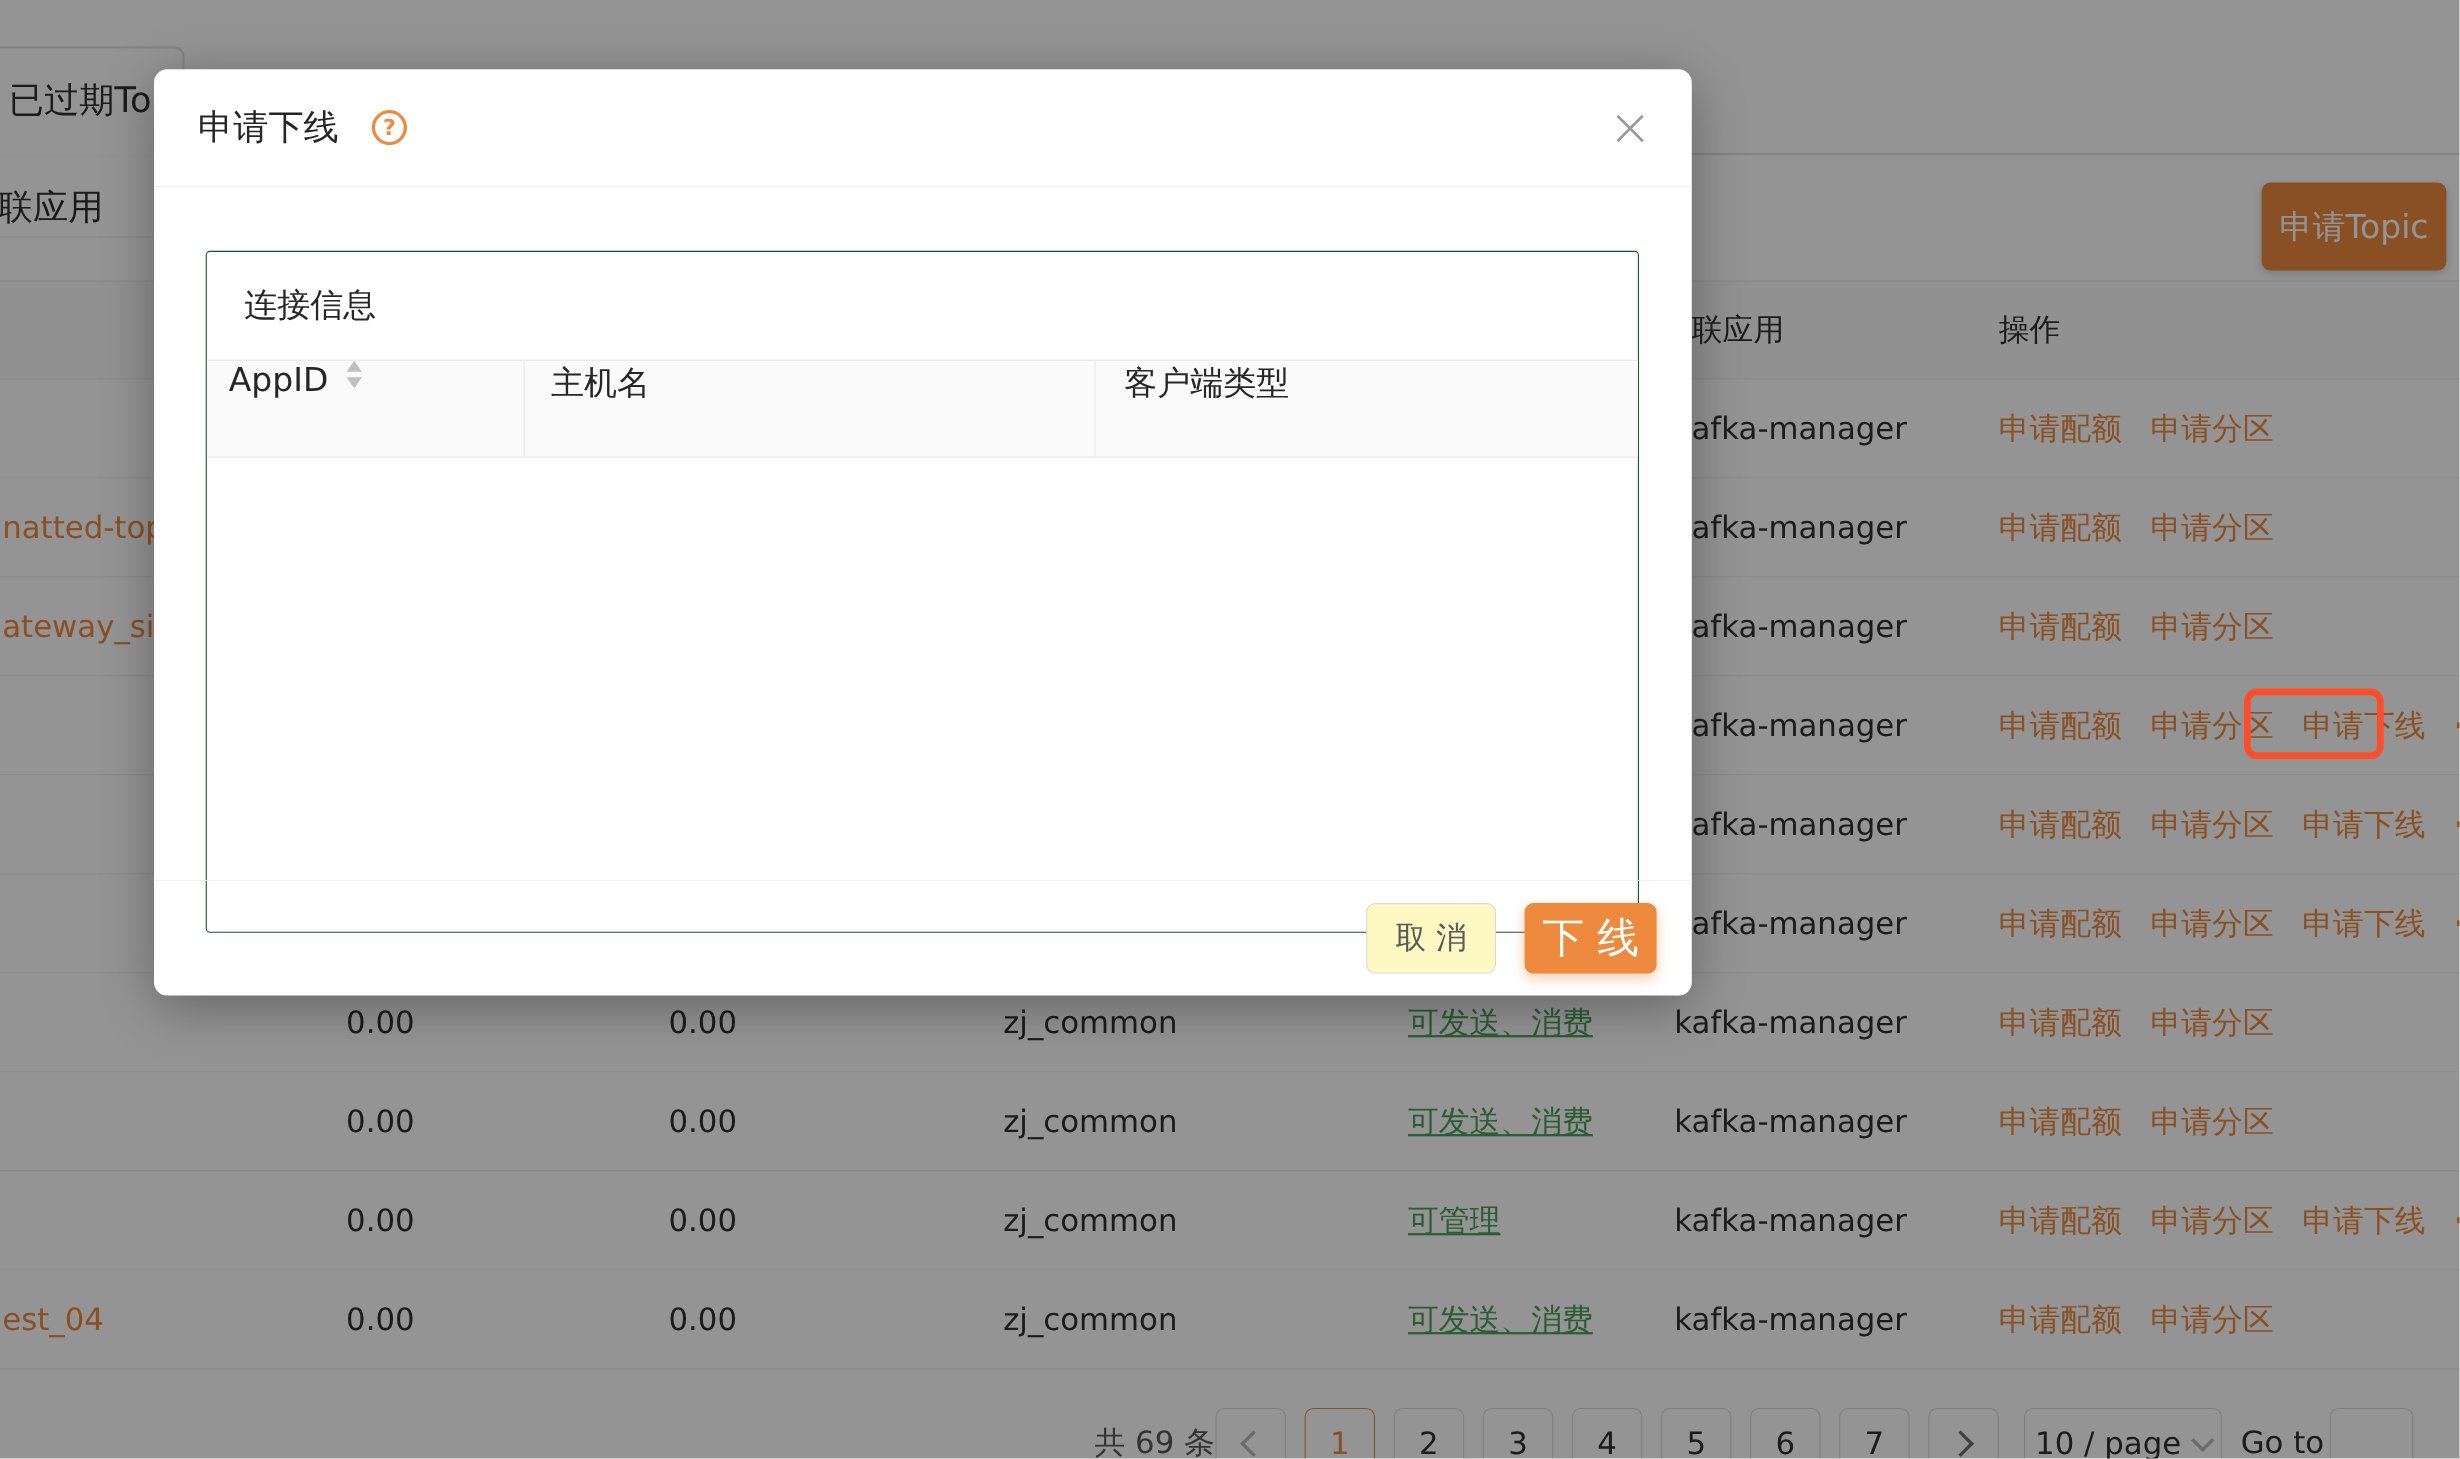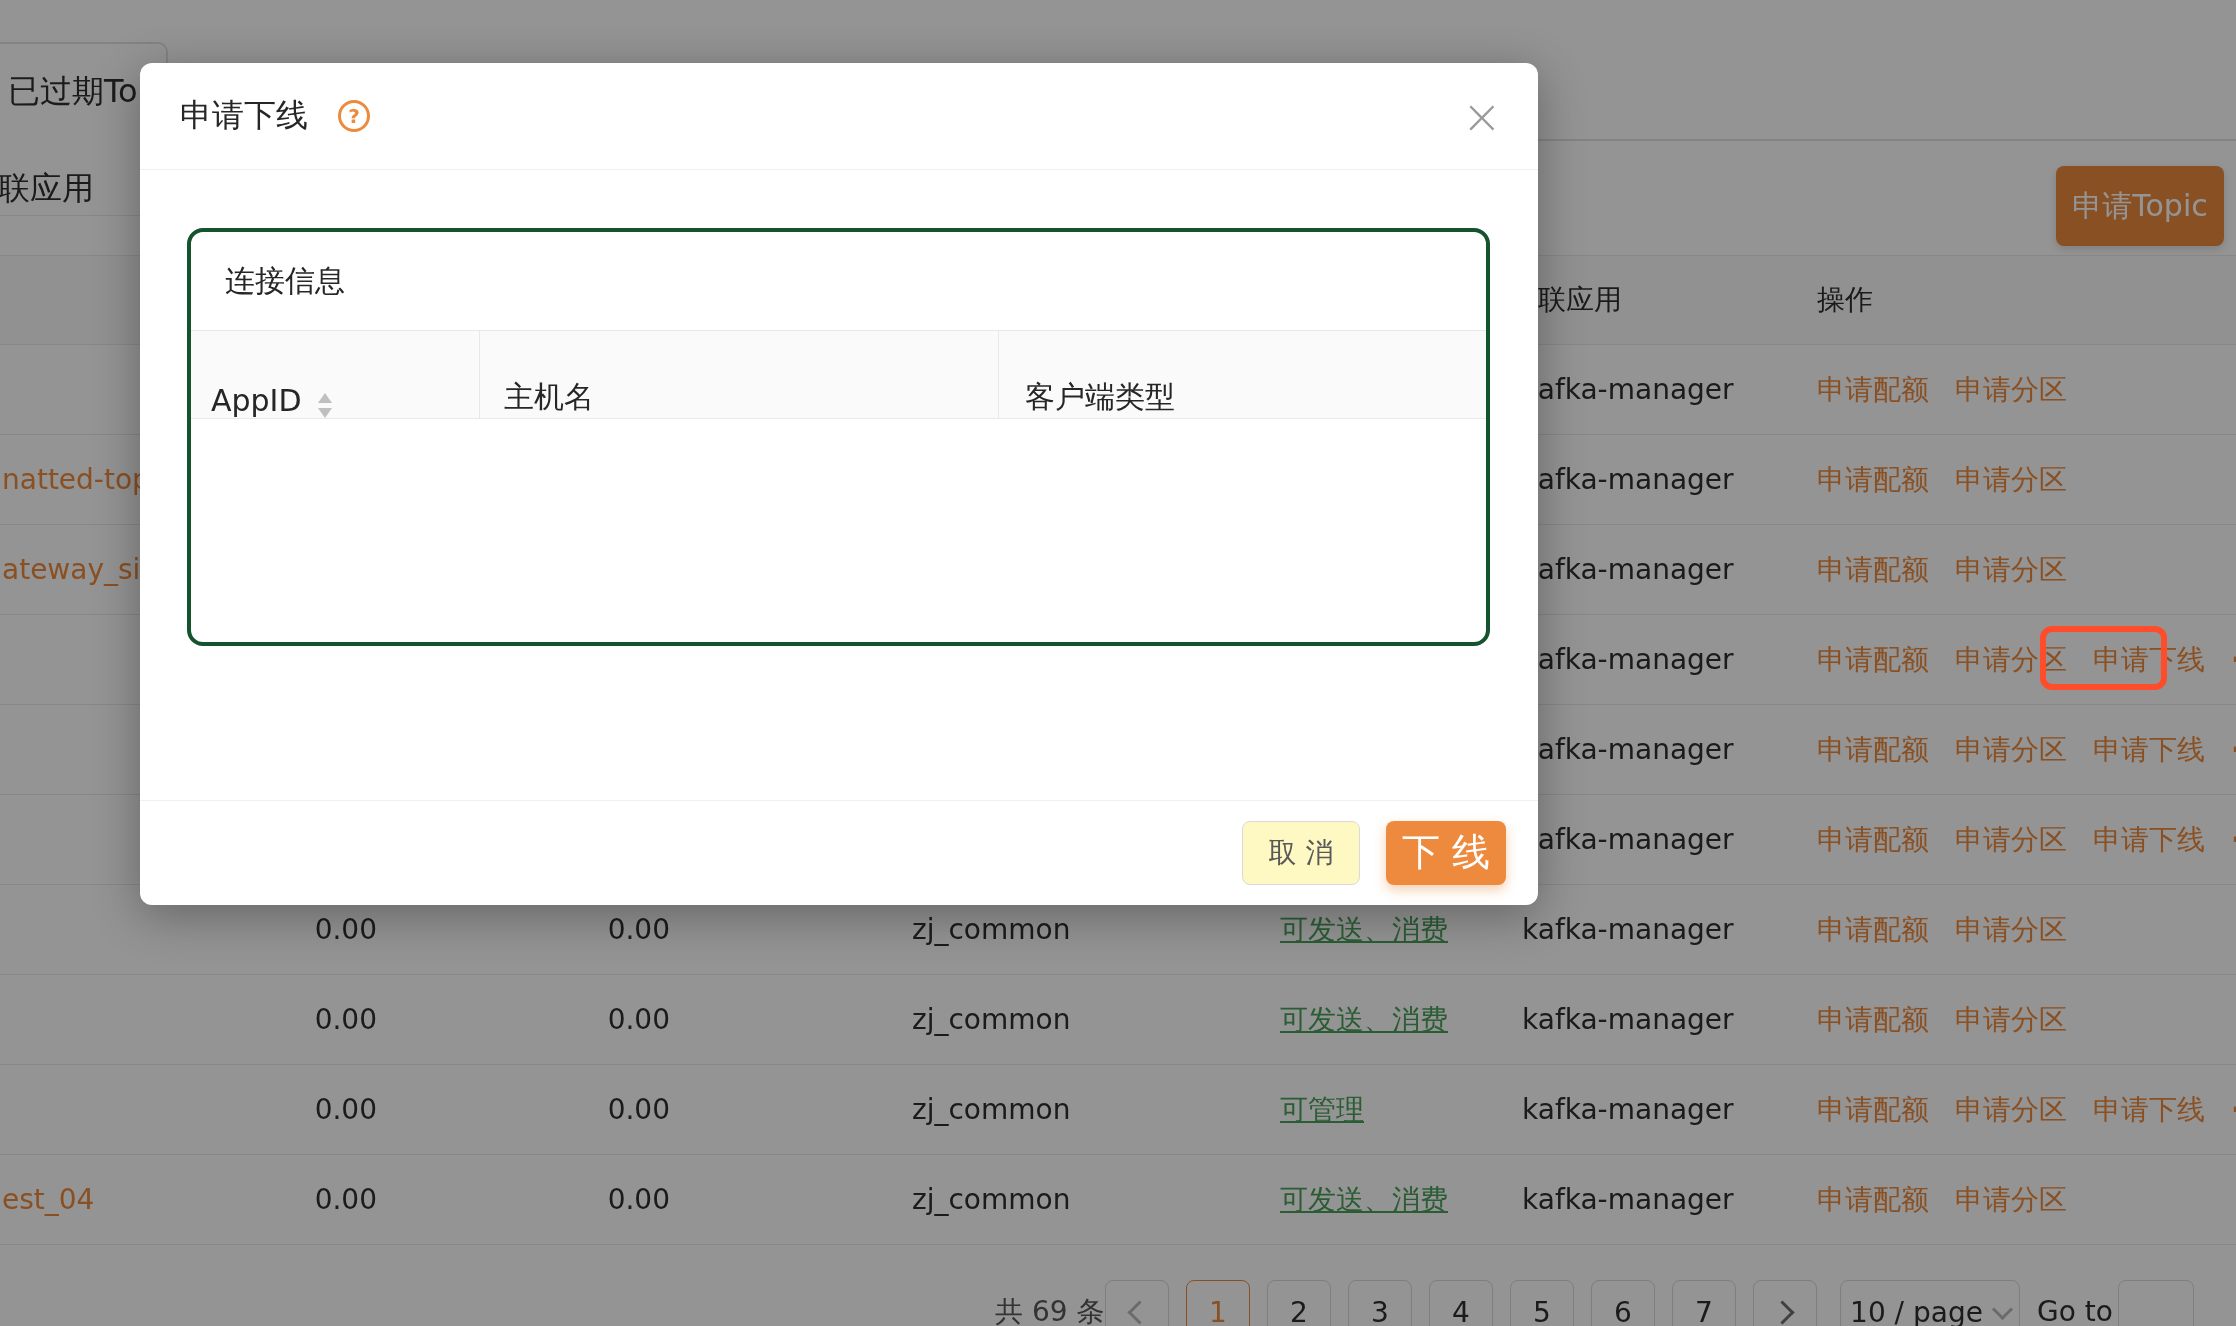--- a/index.html
+++ b/index.html
@@ -61,25 +61,25 @@
   
   #modal{position:absolute;left:140px;top:63px;width:1398px;height:842px;background:#fff;border-radius:12px;
          box-shadow:0 10px 48px rgba(0,0,0,.32);pointer-events:auto;}
   .m-header{height:107px;border-bottom:1px solid #f0f0f0;display:flex;align-items:center;padding:0 40px;
             box-sizing:border-box;position:relative;}
   .m-title{font-size:32px;font-weight:500;color:#262626;}
   .m-help{margin-left:30px;width:32px;height:32px;border:3px solid #ed8a3e;border-radius:50%;color:#ed8a3e;
           font-size:20px;font-weight:700;display:flex;align-items:center;justify-content:center;box-sizing:border-box;}
   .m-close{position:absolute;right:36px;top:50%;transform:translateY(-50%);font-size:48px;color:#9a9a9a;
            line-height:1;cursor:pointer;font-weight:300;}
-  .m-card{position:absolute;left:47px;top:165px;width:1303px;height:418px;border:4px solid #14532d;border-radius:16px;
+  .m-card{position:absolute;left:47px;top:165px;width:1303px;height:620px;border:1px solid #14532d;border-radius:4px;
           box-sizing:border-box;overflow:hidden;}
   .m-card-title{height:98px;line-height:98px;padding-left:34px;font-size:30px;color:#262626;}
   .m-thead{display:flex;height:89px;background:#fafafa;border-top:1px solid #e8e8e8;border-bottom:1px solid #e8e8e8;box-sizing:border-box;}
-  .m-th{box-sizing:border-box;display:flex;align-items:flex-end;padding-left:26px;font-size:30px;color:#262626;}
+  .m-th{box-sizing:border-box;display:flex;align-items:flex-start;padding-left:26px;font-size:30px;color:#262626;}
   .m-th + .m-th{border-left:1px solid #e8e8e8;}
   .m-th:nth-child(1){width:288px;padding-left:20px;}
   .m-th:nth-child(2){width:519px;padding-left:24px;}
   .m-th:nth-child(3){width:262px;}
   .m-th:nth-child(4){flex:1;}
   .sorter{display:inline-flex;flex-direction:column;margin-left:16px;}
   .caret-up{width:0;height:0;border-left:7px solid transparent;border-right:7px solid transparent;
             border-bottom:10px solid #bfbfbf;margin-bottom:5px;}
   .caret-down{width:0;height:0;border-left:7px solid transparent;border-right:7px solid transparent;
               border-top:10px solid #bfbfbf;}

